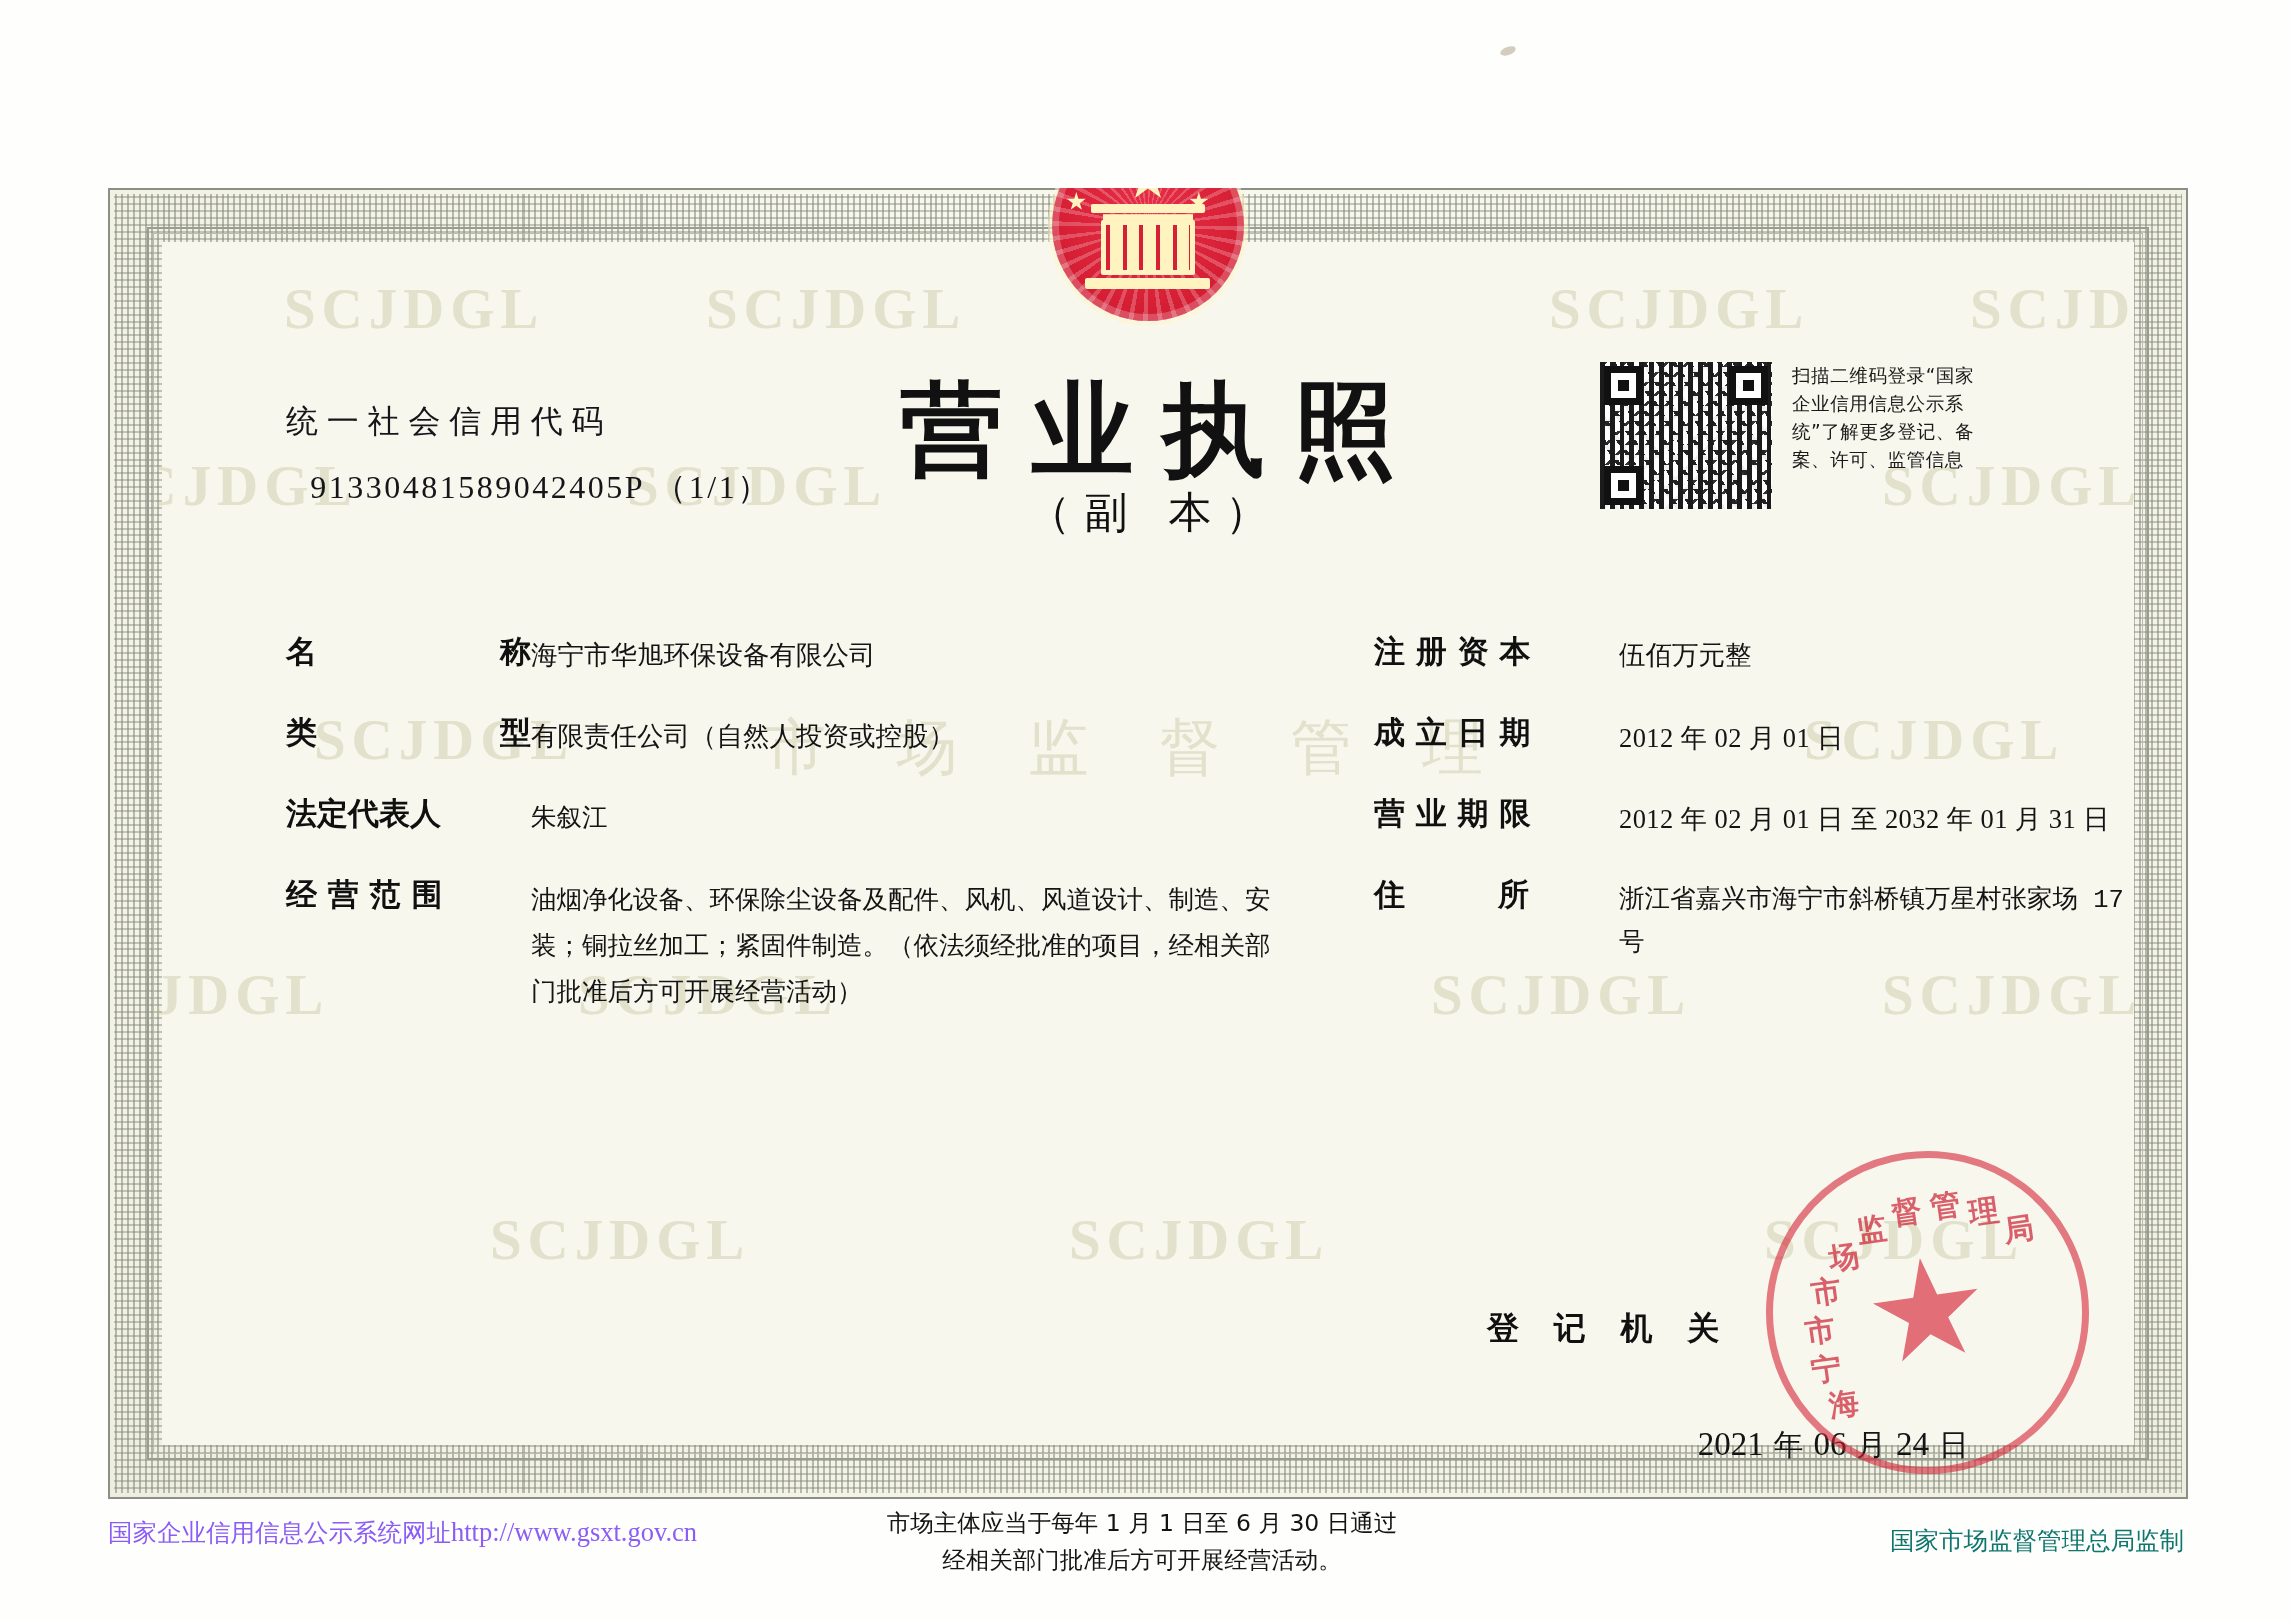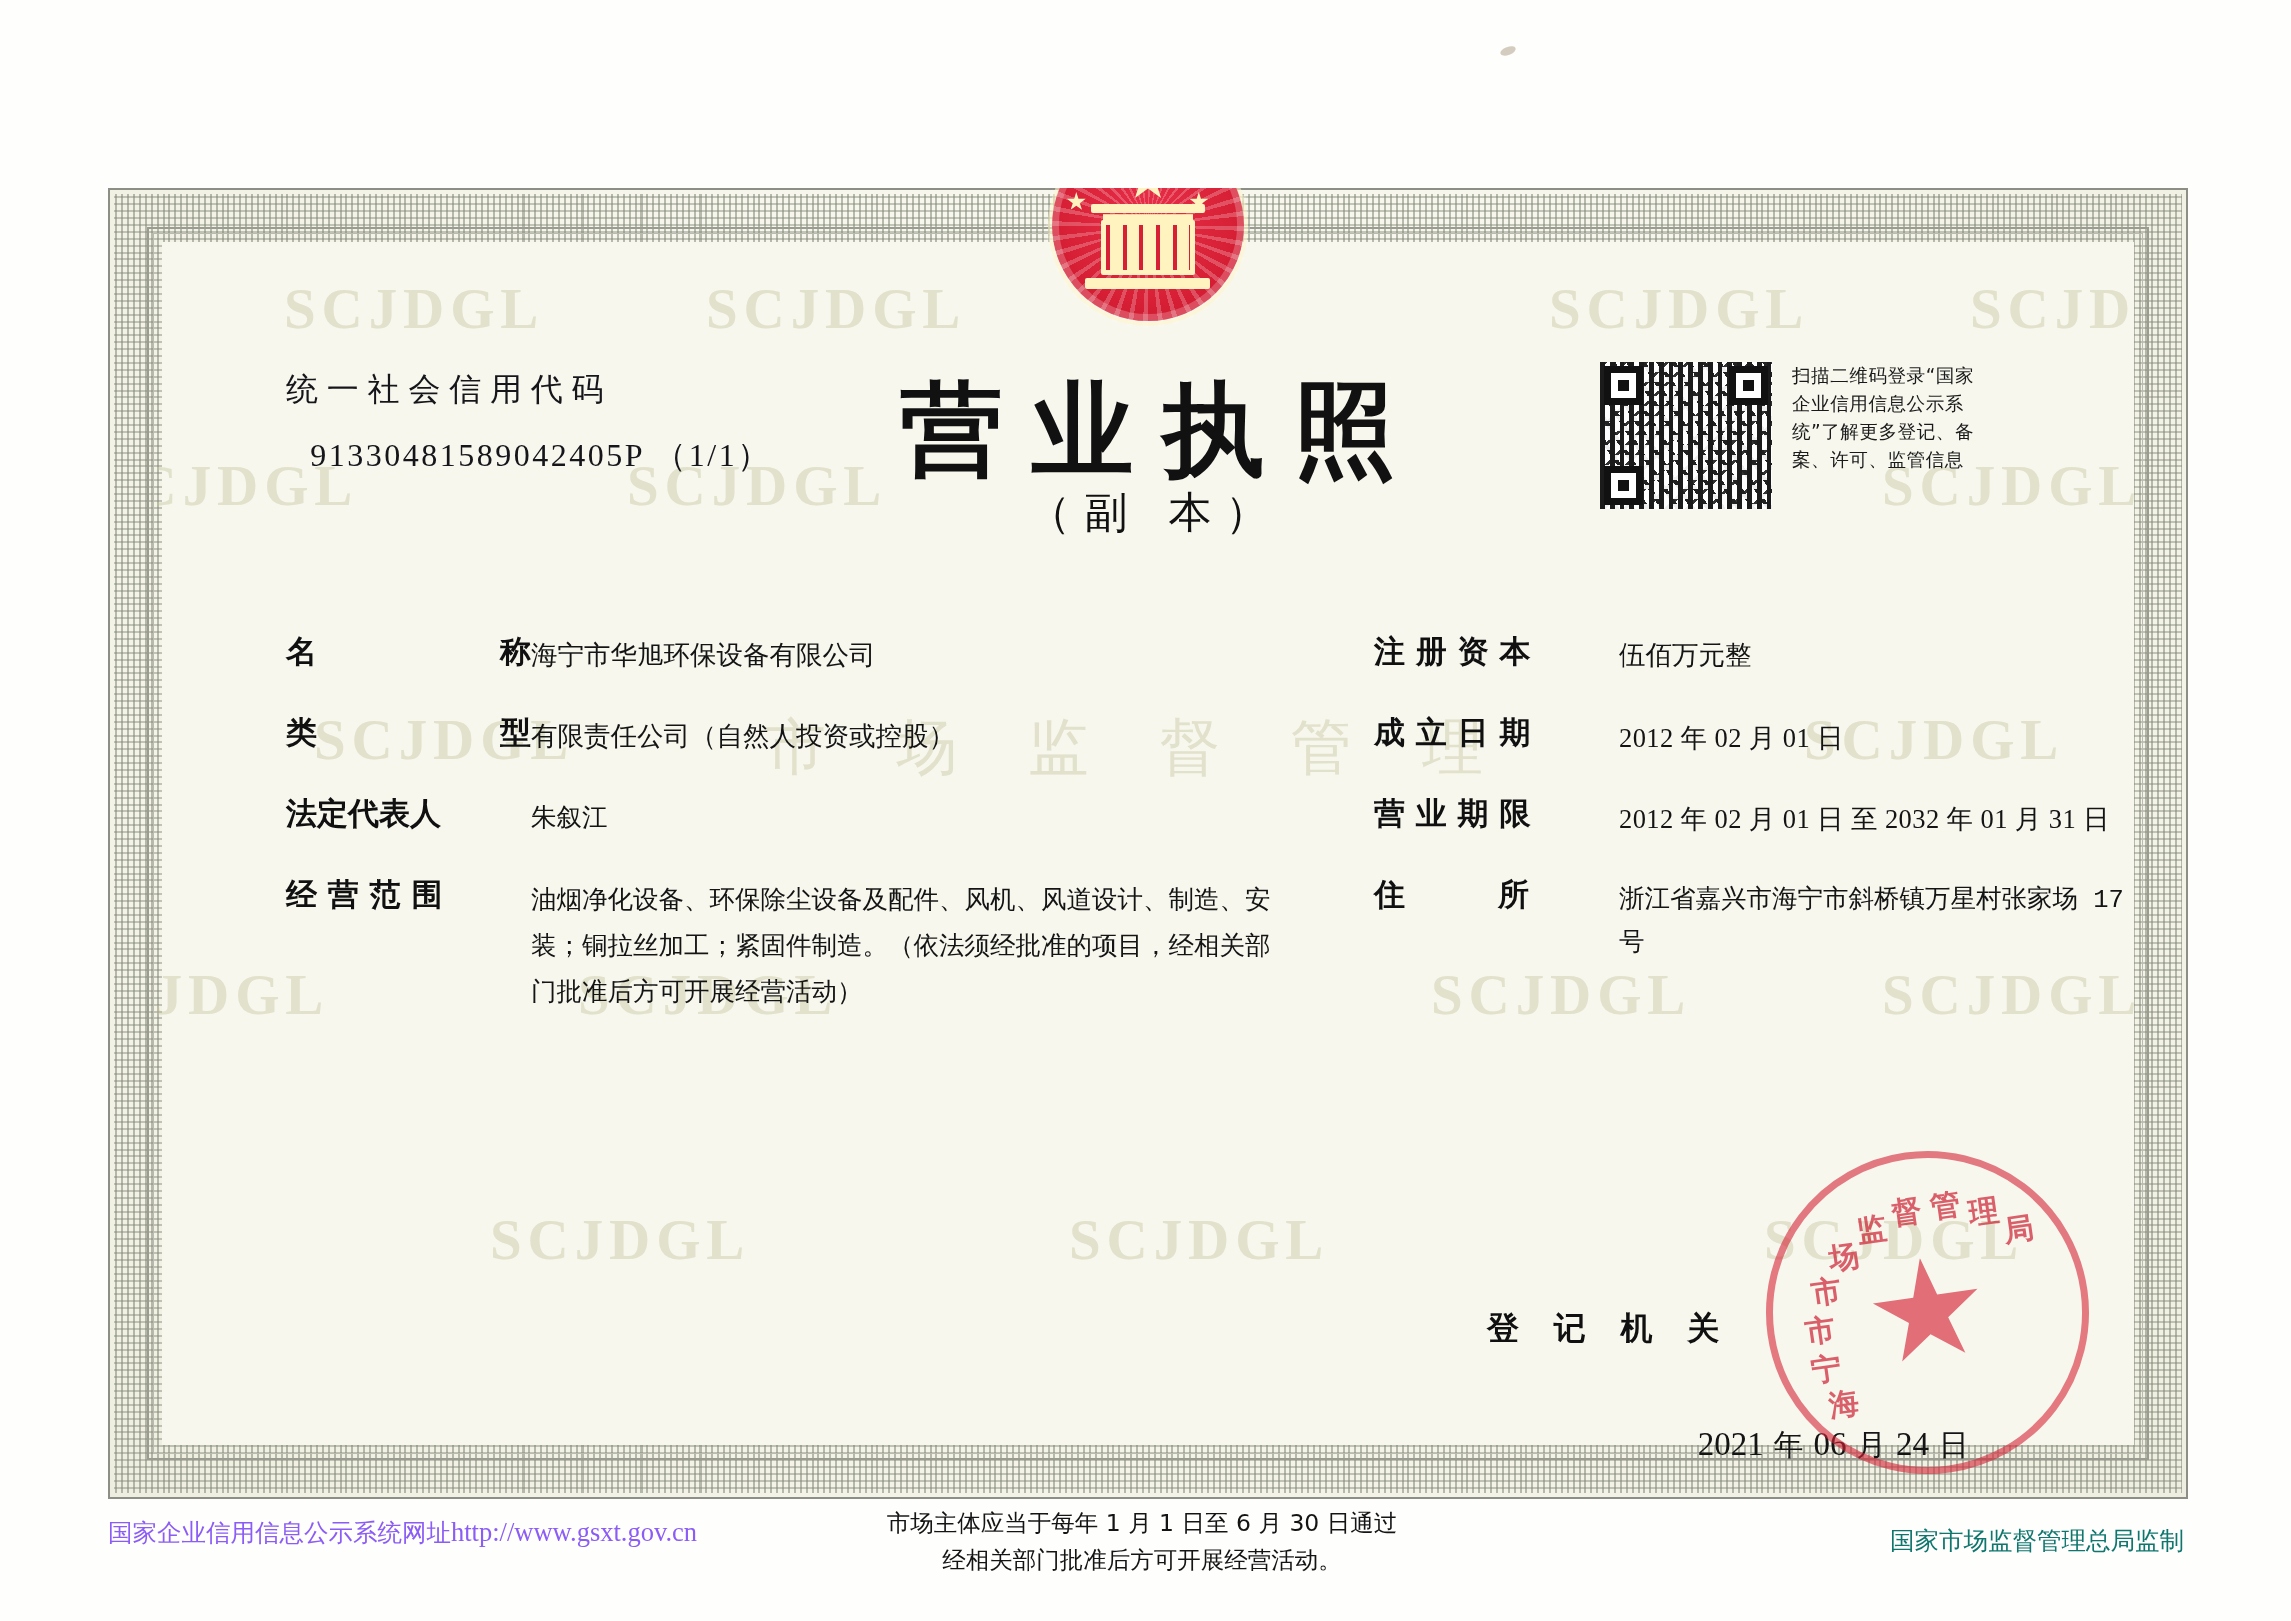--- a/index.html
+++ b/index.html
@@ -220,20 +220,21 @@
     left: 127px;
     top: 129px;
     width: 510px;
   }
   .credit-label {
     font-family: "DejaVu Sans", sans-serif;
     font-size: 32px;
     letter-spacing: 8.8px;
     color: #15151a;
     white-space: nowrap;
+    margin-top: 32px;
   }
   .credit-code {
     margin-top: 21.6px;
     font-family: "Liberation Serif", serif;
     font-size: 32px;
     letter-spacing: 2.5px;
     color: #15151a;
     white-space: nowrap;
     text-align: center;
   }

